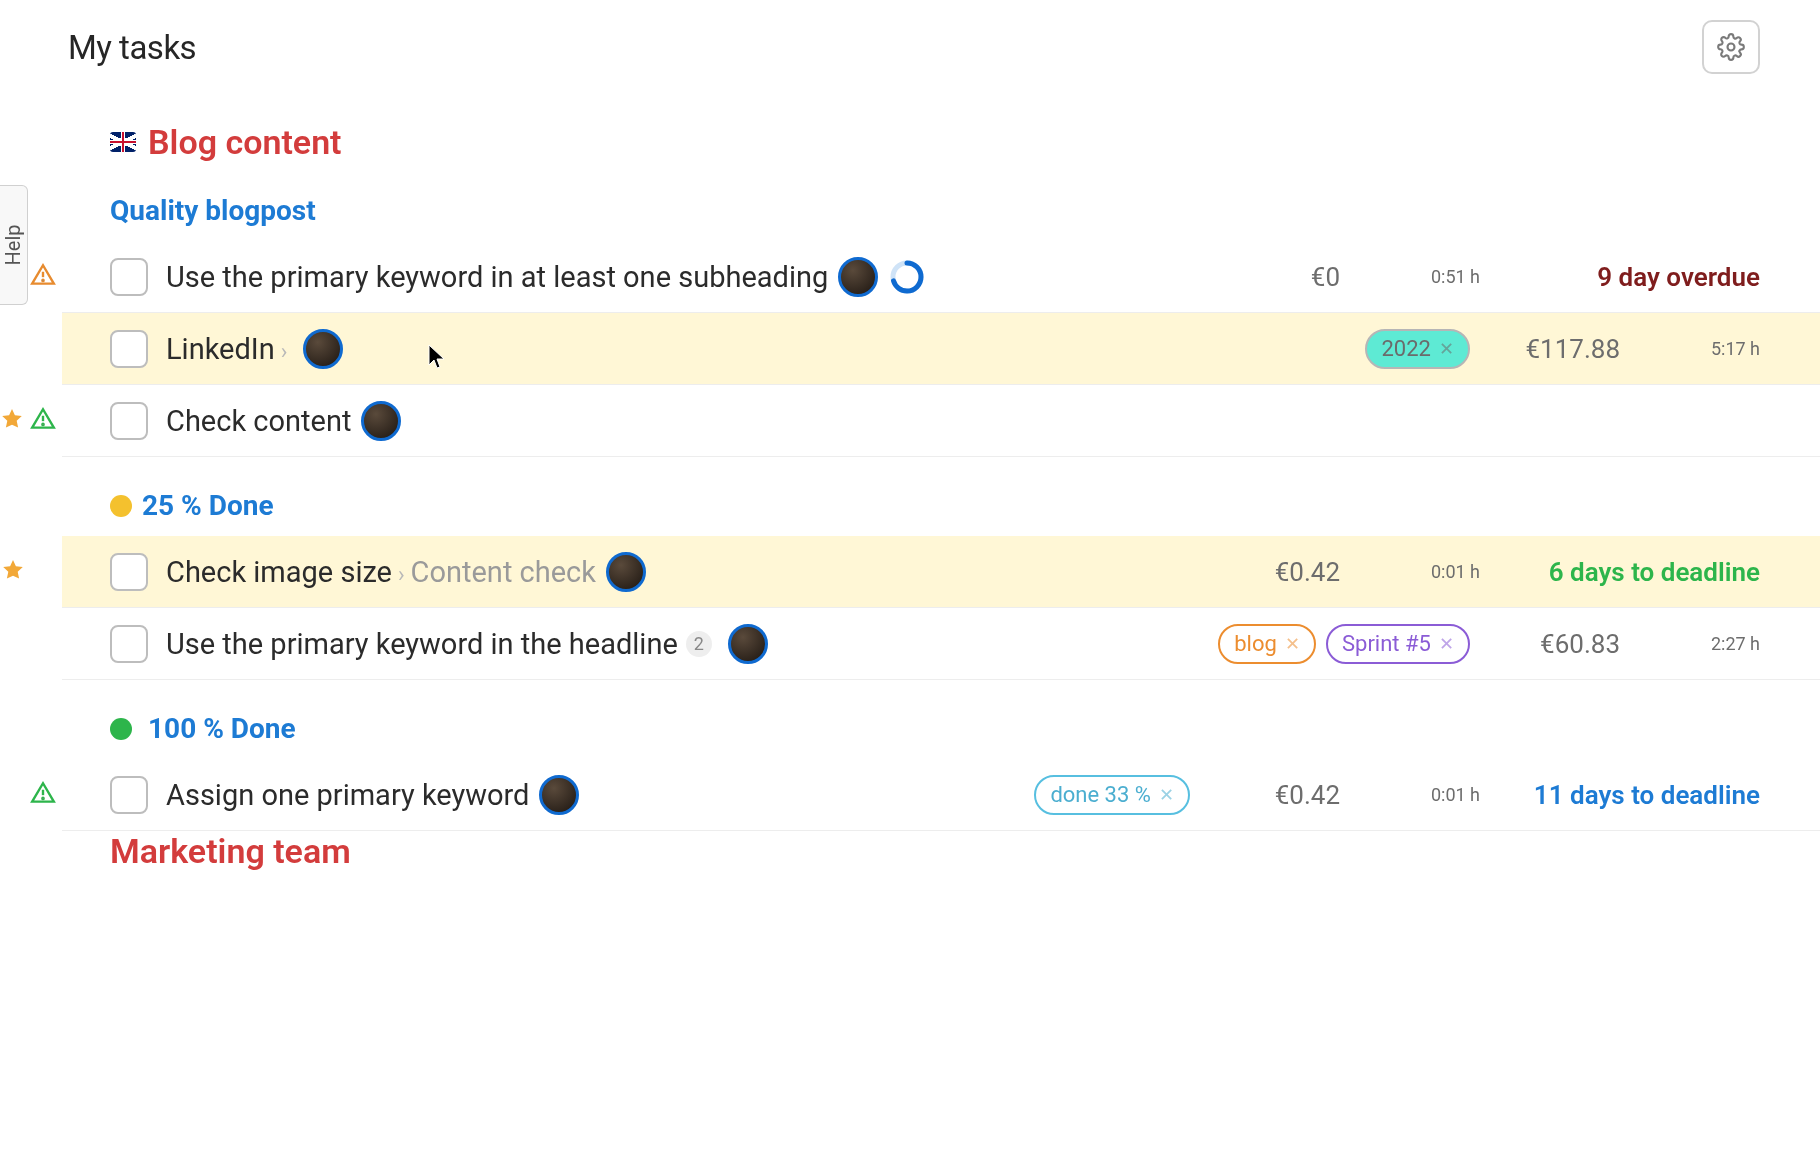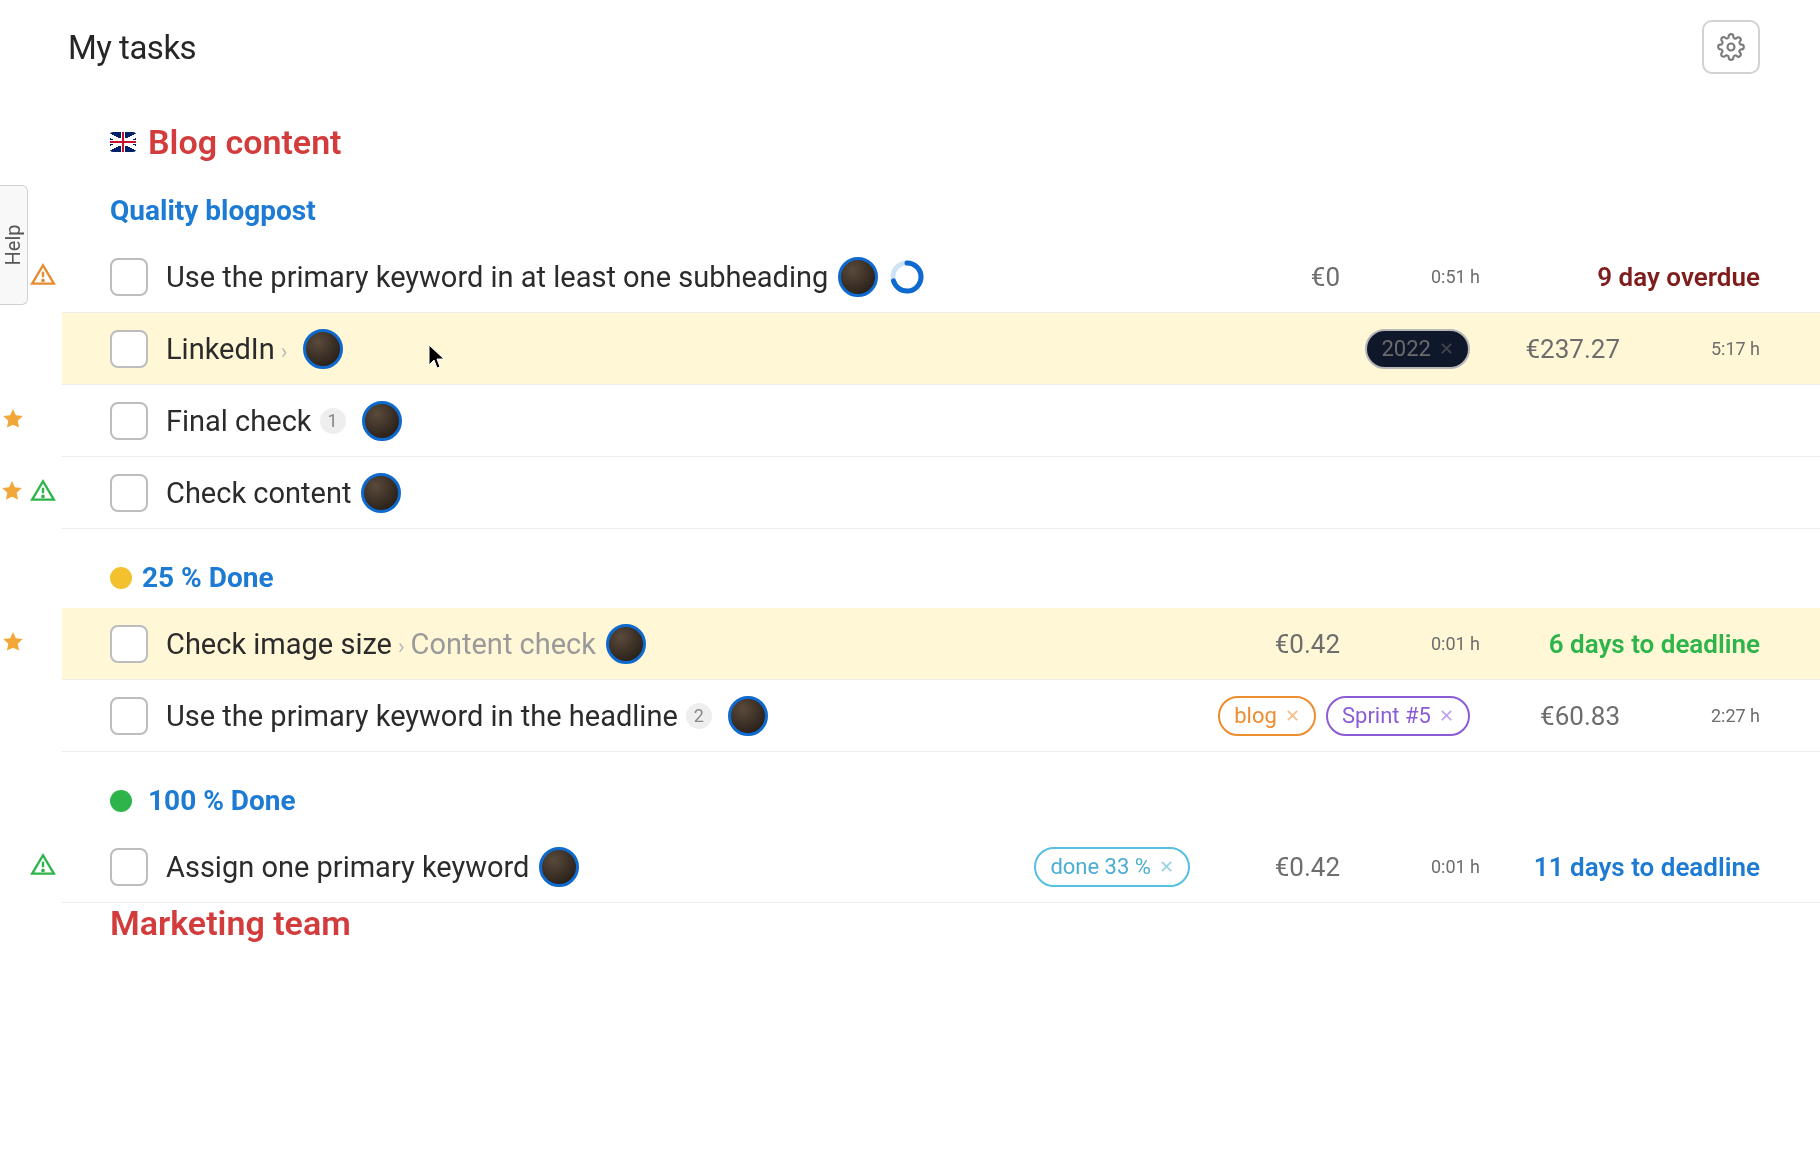--- a/index.html
+++ b/index.html
@@ -50,21 +50,21 @@
   .progress-ring svg { width:34px; height:34px; }
   .ring-bg { stroke:#cfe3f7; stroke-width:5; fill:none; }
   .ring-fg { stroke:#0f6ad0; stroke-width:5; fill:none; stroke-linecap:round; }
 
   .cursor { position:absolute; width:20px; height:28px; pointer-events:none; }
 
   .right-meta { margin-left:auto; display:flex; align-items:center; gap:40px; }
   .tags { display:flex; gap:10px; }
   .tag { display:inline-flex; align-items:center; gap:8px; height:40px; padding:0 14px; border-radius:20px; font-size:22px; border:2px solid; background:#fff; }
   .tag .x { font-size:18px; opacity:.55; }
-  .tag.gray   { border-color:#b6b6b6; color:#6b6b6b; background:#0f172a; }
+  .tag.gray   { border-color:#b6b6b6; color:#6b6b6b; background:#5eead4; }
   .tag.orange { border-color:#ec8d2f; color:#ec8d2f; }
   .tag.purple { border-color:#8b5cd6; color:#8b5cd6; }
   .tag.cyan   { border-color:#57bfe0; color:#4baed0; }
 
   .col-cost { min-width:110px; text-align:right; font-size:26px; color:#6d6d6d; }
   .col-time { min-width:100px; text-align:right; font-size:18px; color:#6d6d6d; }
   .col-due  { min-width:240px; text-align:right; font-size:26px; font-weight:600; }
   .due-red   { color:#7f1d1d; }
   .due-green { color:#2db54b; }
   .due-blue  { color:#1d7bd4; }
@@ -146,39 +146,23 @@
         <div class="cursor" style="left: 365px; top: 30px;"><svg viewBox="0 0 20 28">
             <path d="M2 2 L2 22 L7 17 L10 25 L13 24 L10 16 L17 16 Z" fill="#000" stroke="#fff" stroke-width="1"></path>
           </svg></div>
         <div class="right-meta">
           <div class="tags">
             <span class="tag gray">
               <span>2022</span>
               <span class="x">✕</span>
             </span>
           </div>
-          <span class="col-cost">€237.27</span>
+          <span class="col-cost">€117.88</span>
           <span class="col-time">5:17 h</span>
         </div>
-      </div>
-      <div class="task-row">
-        <div class="gutter">
-          <div class="star-col">
-            <span class="star-icon"><svg viewBox="0 0 24 24">
-                <path d="M12 2l2.9 6.3 6.9.8-5.1 4.7 1.4 6.8L12 17.8 5.9 20.6l1.4-6.8L2.2 9.1l6.9-.8z"></path>
-              </svg></span>
-          </div>
-          <div class="warn-col"></div>
-        </div>
-        <div class="indent-col"></div>
-        <div class="checkbox"></div>
-        <span class="task-name">Final check</span>
-        <span class="count-badge">1</span>
-        <div class="avatar"></div>
-        <div class="right-meta"></div>
       </div>
       <div class="task-row">
         <div class="gutter">
           <div class="star-col">
             <span class="star-icon"><svg viewBox="0 0 24 24">
                 <path d="M12 2l2.9 6.3 6.9.8-5.1 4.7 1.4 6.8L12 17.8 5.9 20.6l1.4-6.8L2.2 9.1l6.9-.8z"></path>
               </svg></span>
           </div>
           <div class="warn-col">
             <span class="warn-icon green"><svg viewBox="0 0 24 24">

